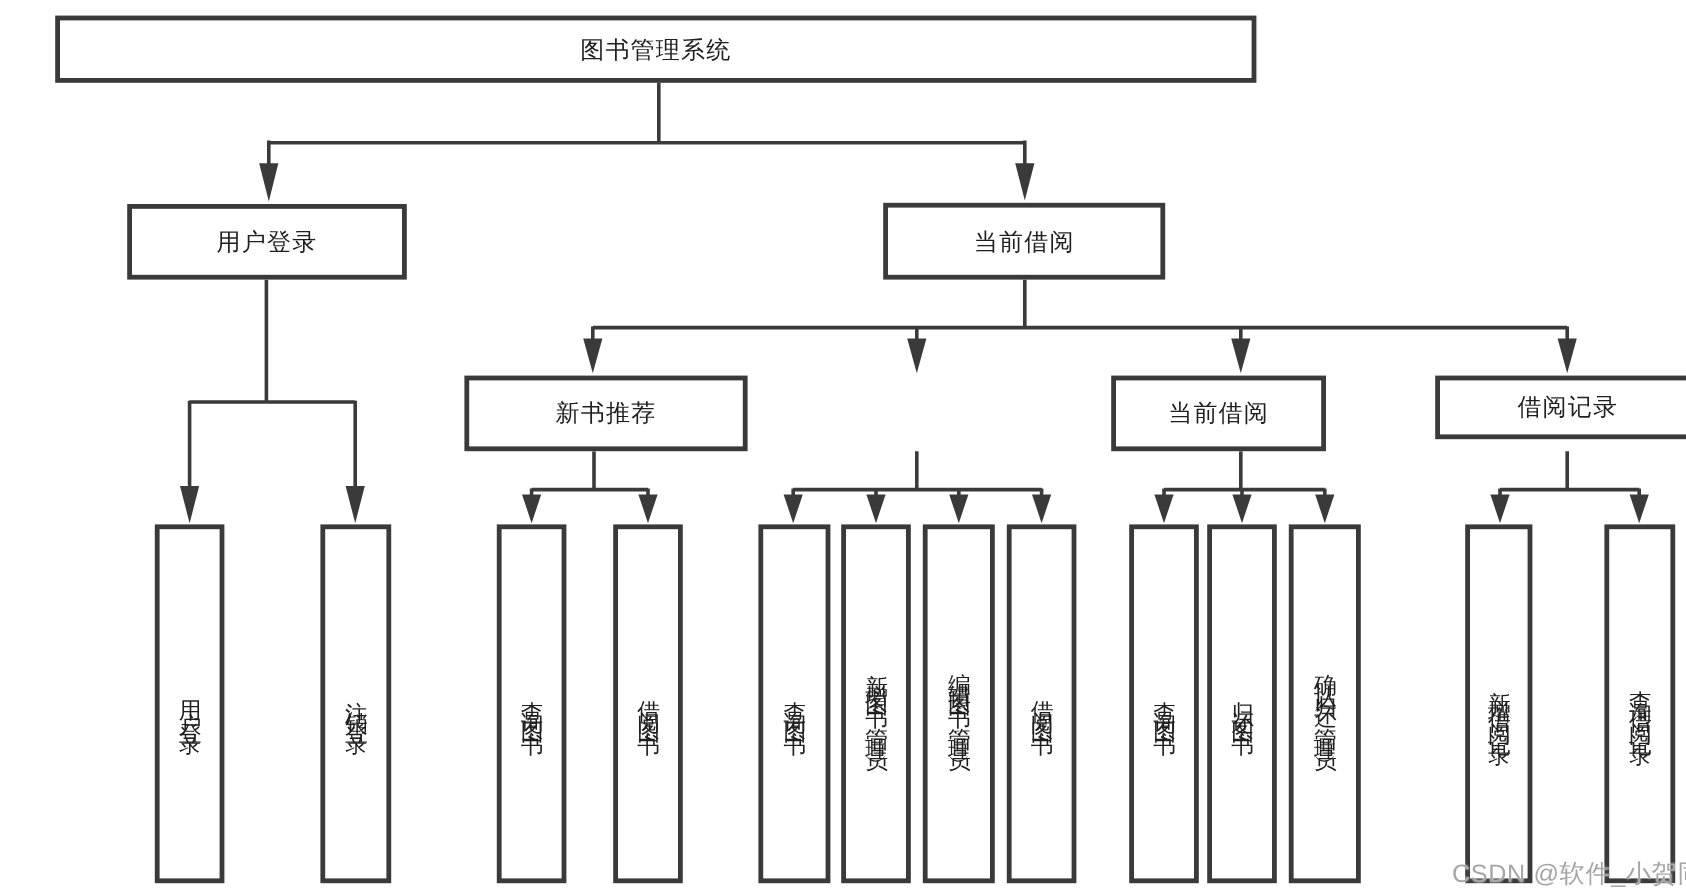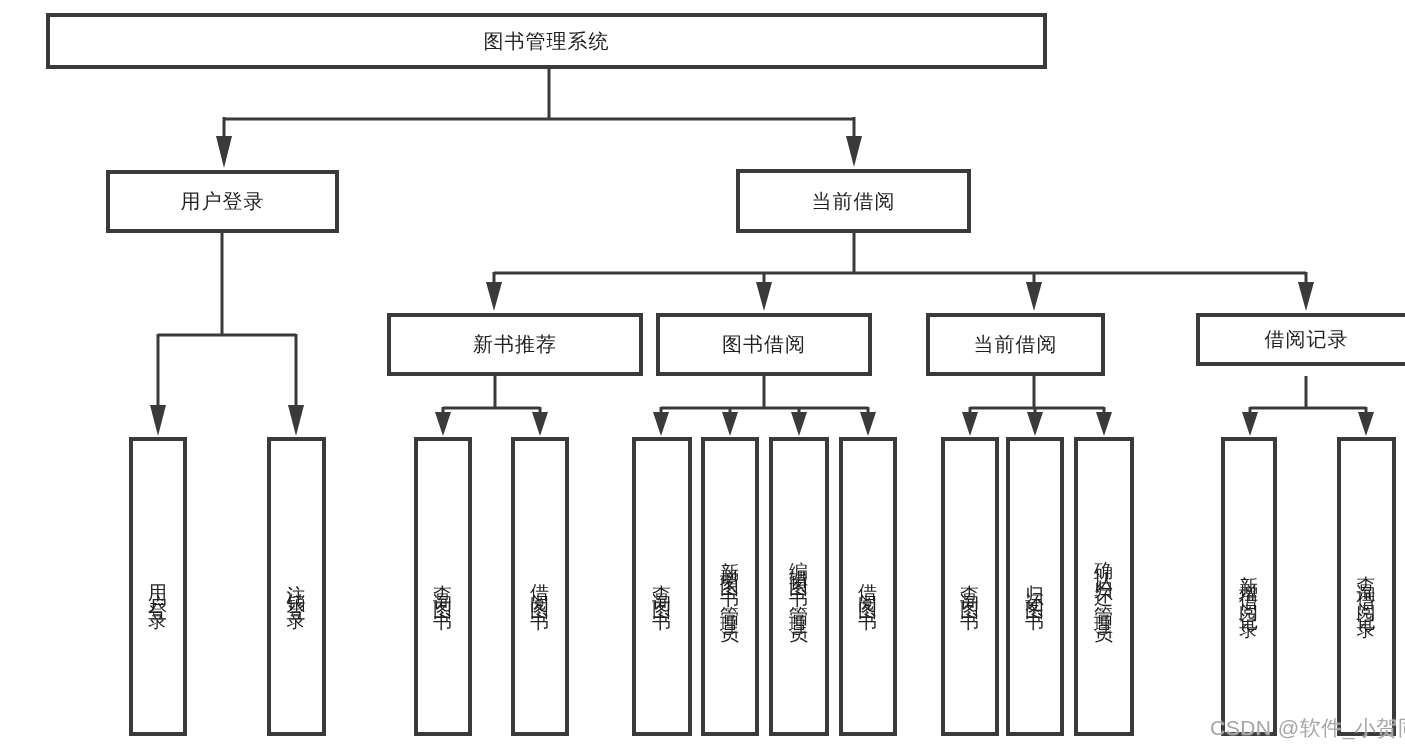--- a/index.html
+++ b/index.html
@@ -93,25 +93,22 @@
     <span class="lab">图书管理系统</span>
   </div>
 
   <div class="box" style="left:82px;top:170px;width:233px;height:63px">
     <span class="lab">用户登录</span>
   </div>
   <div class="box" style="left:712px;top:169px;width:235px;height:64px">
     <span class="lab">当前借阅</span>
   </div>
 
-  <div class="box" style="left:363px;top:313px;width:256px;height:63px">
+  <div class="box" style="left:363px;top:313px;width:236px;height:63px">
     <span class="lab">新书推荐</span>
-  </div>
-  <div class="box" style="left:632px;top:313px;width:216px;height:63px">
-    <span class="lab">图书借阅</span>
   </div>
   <div class="box" style="left:902px;top:313px;width:179px;height:63px">
     <span class="lab">当前借阅</span>
   </div>
   <div class="box" style="left:1172px;top:313px;width:221px;height:53px">
     <span class="lab">借阅记录</span>
   </div>
 
   <div class="box vbox" style="left:105px;top:437px;width:58px;height:299px">
     <span class="lab">用户登录</span>

